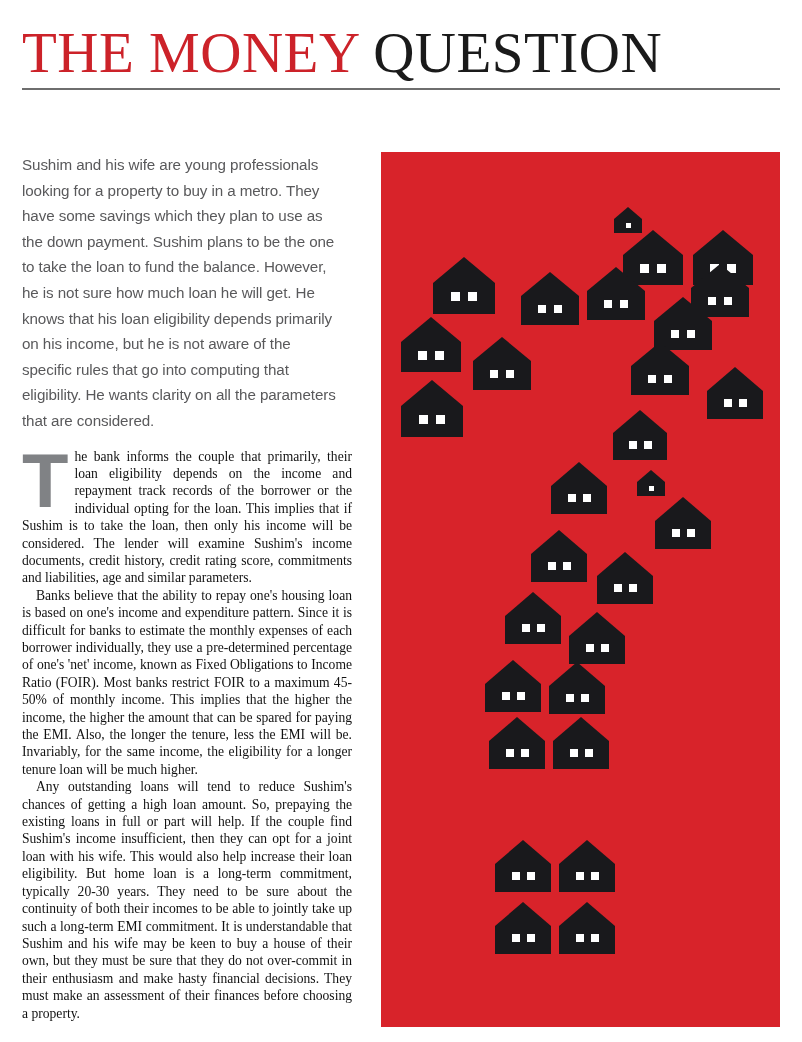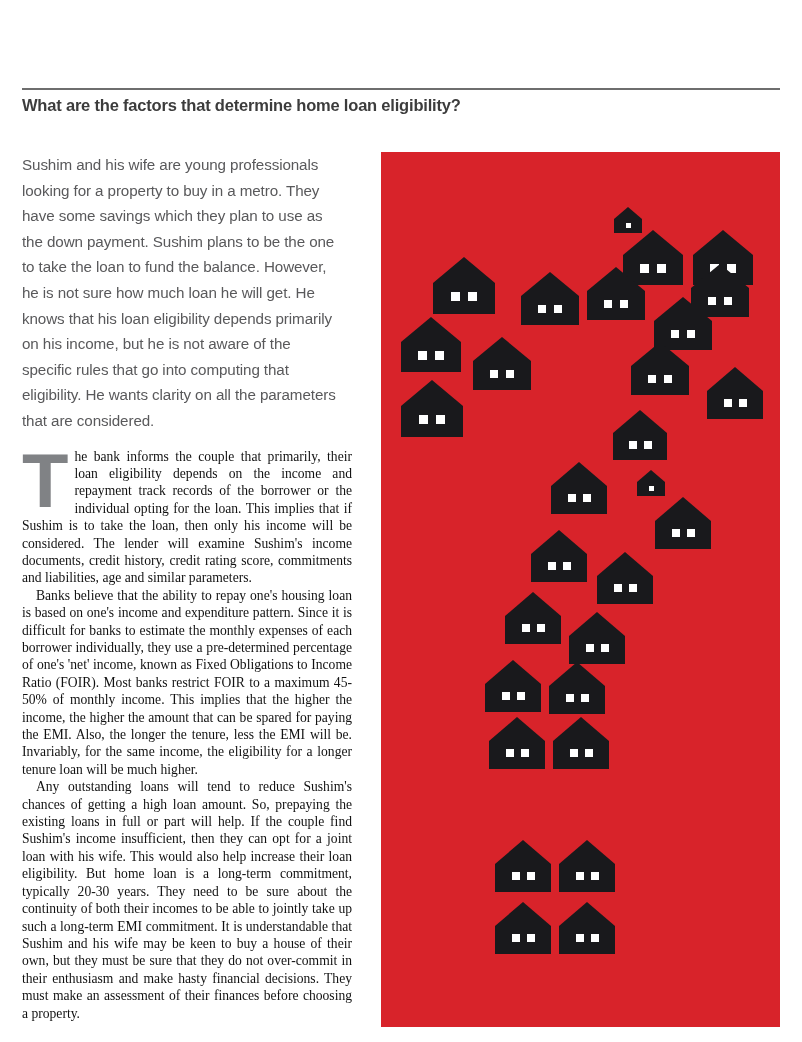--- a/index.html
+++ b/index.html
@@ -131,24 +131,26 @@
   .house .win {
     position: absolute;
     background: #ffffff;
   }
 </style>
 </head>
 <body>
 
 <div class="page">
 
+  <div class="masthead">
+    <span class="masthead-title mh-red">THE MONEY</span><span class="masthead-title mh-black"> QUESTION</span>
+  </div>
 
   <div class="rule"></div>
 
-  <div class="subhead">What are the factors that determine home loan eligibility?</div>
 
   <div class="left-col">
     <p class="standfirst">Sushim and his wife are young professionals looking for a property to buy in a metro. They have some savings which they plan to use as the down payment. Sushim plans to be the one to take the loan to fund the balance. However, he is not sure how much loan he will get. He knows that his loan eligibility depends primarily on his income, but he is not aware of the specific rules that go into computing that eligibility. He wants clarity on all the parameters that are considered.</p>
     <div class="body-wrap">
       <span class="dropcap">T</span>
       <p class="body-text">he bank informs the couple that primarily, their loan eligibility depends on the income and repayment track records of the borrower or the individual opting for the loan. This implies that if Sushim is to take the loan, then only his income will be considered. The lender will examine Sushim's income documents, credit history, credit rating score, commitments and liabilities, age and similar parameters.</p>
       <p class="body-text">Banks believe that the ability to repay one's housing loan is based on one's income and expenditure pattern. Since it is difficult for banks to estimate the monthly expenses of each borrower individually, they use a pre-determined percentage of one's 'net' income, known as Fixed Obligations to Income Ratio (FOIR). Most banks restrict FOIR to a maximum 45-50% of monthly income. This implies that the higher the income, the higher the amount that can be spared for paying the EMI. Also, the longer the tenure, less the EMI will be. Invariably, for the same income, the eligibility for a longer tenure loan will be much higher.</p>
       <p class="body-text">Any outstanding loans will tend to reduce Sushim's chances of getting a high loan amount. So, prepaying the existing loans in full or part will help. If the couple find Sushim's income insufficient, then they can opt for a joint loan with his wife. This would also help increase their loan eligibility. But home loan is a long-term commitment, typically 20-30 years. They need to be sure about the continuity of both their incomes to be able to jointly take up such a long-term EMI commitment. It is understandable that Sushim and his wife may be keen to buy a house of their own, but they must be sure that they do not over-commit in their enthusiasm and make hasty financial decisions. They must make an assessment of their finances before choosing a property.</p>
     </div>
   </div>

